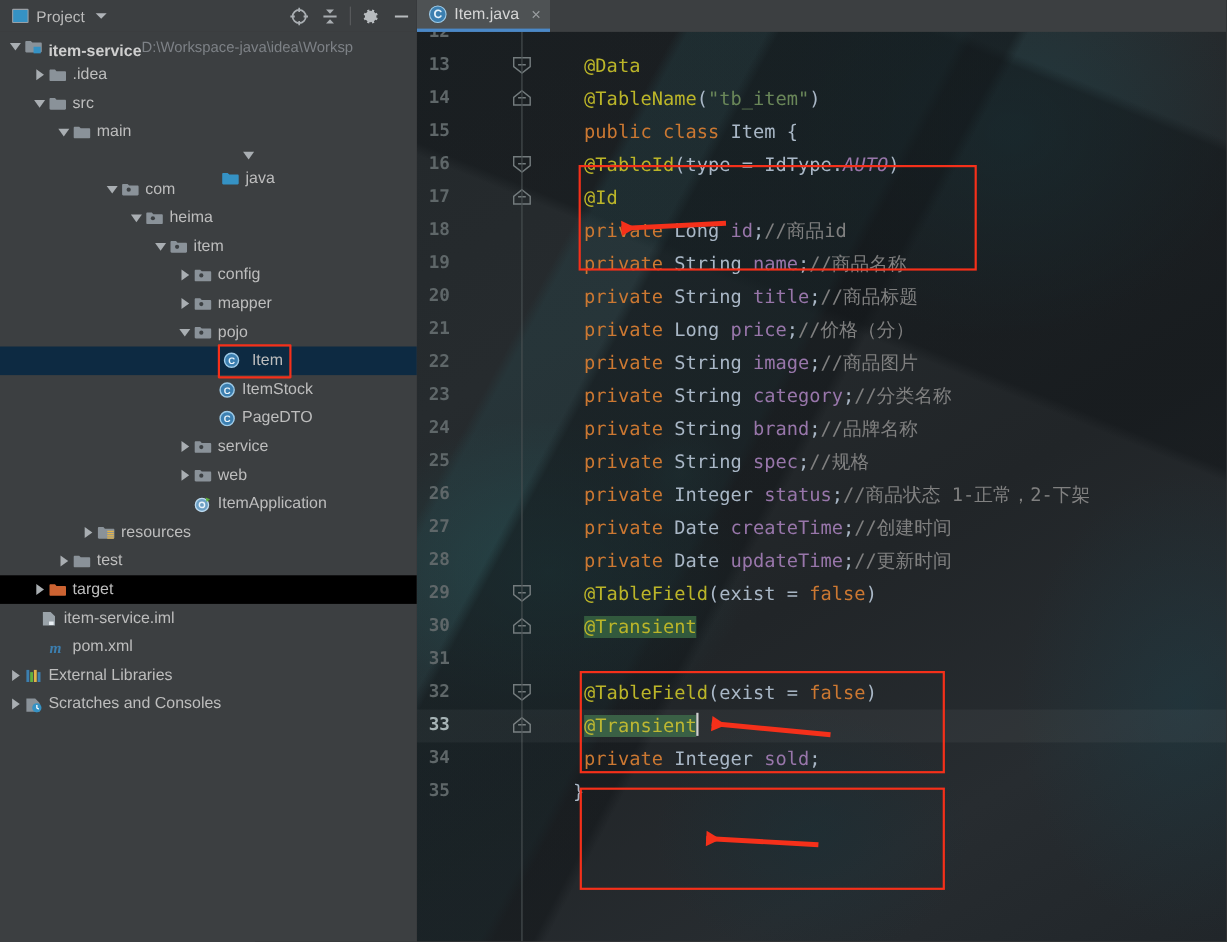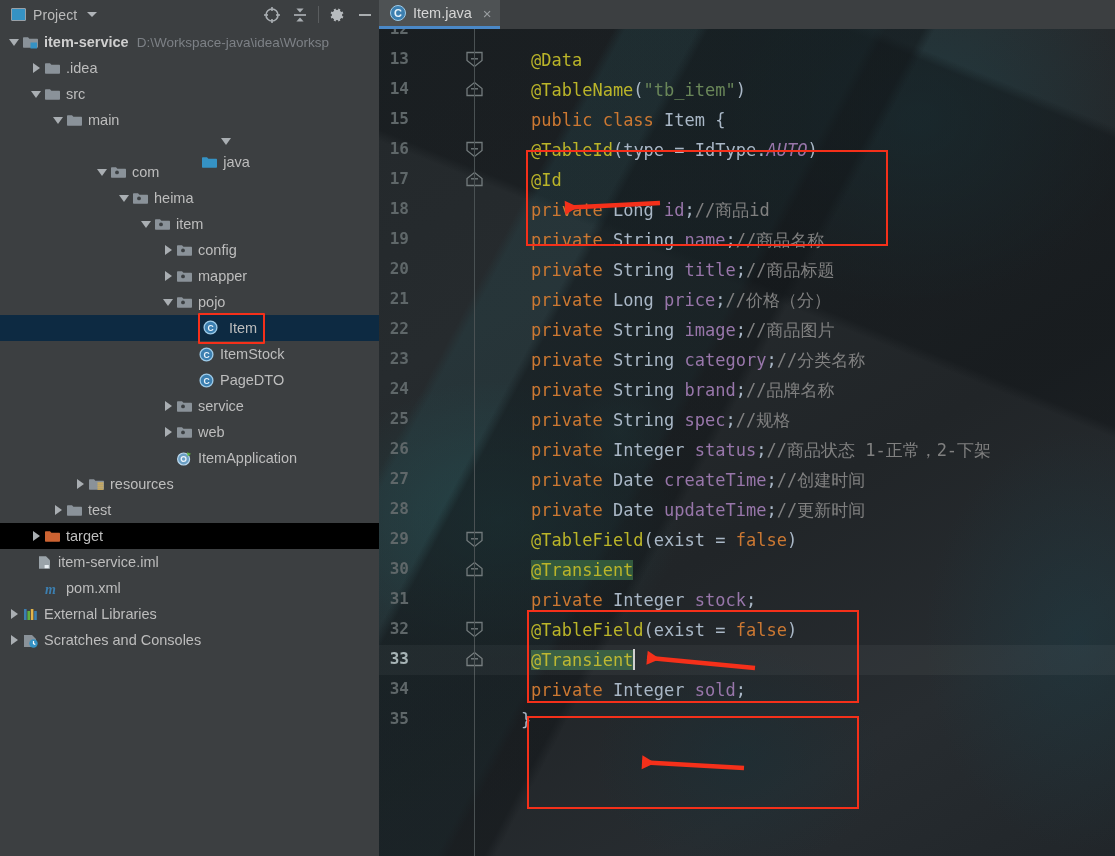--- a/index.html
+++ b/index.html
@@ -51,21 +51,21 @@
     display:block; width: 0; height: 0;
     border-top: 5px solid transparent; border-bottom: 5px solid transparent; border-left: 7px solid #a9aeb2;
   }
   .arrow i.d {
     display:block; width: 0; height: 0;
     border-left: 5px solid transparent; border-right: 5px solid transparent; border-top: 7px solid #a9aeb2;
   }
   .ico { width: 17px; height: 26px; display: flex; align-items: center; justify-content: center; flex: 0 0 17px; margin-right: 5px; }
   .lbl { color: #bdbdbd; }
   .lbl.bold { font-weight: bold; color: #cfcfcf; }
-  .path { color: #7d8186; font-size: 13.5px; margin-left: 8px; }
+  .path { color: #7d8186; font-size: 13.5px; }
   .namebox {
     display: inline-flex; align-items: center; gap: 5px;
     border: 2px solid #f5301a; padding: 0px 6px 1px 2px; border-radius: 1px;
   }
 
   
   #editor {
     position: absolute; left: 379px; top: 0; width: 736px; height: 856px;
     background: #2b2b2b; overflow: hidden;
   }
@@ -182,21 +182,21 @@
           </svg>
         </div>
       </div>
     </div>
 
     <div id="tree">
         <div class="row" style="padding-left: 6px;">
           <span class="arrow">
             <i class="d"></i>
           </span>
-          <span style="display: inline-flex; align-items: center;">
+          <span style="display: inline-flex; align-items: flex-end;">
             <span class="ico">
               <svg width="17" height="15" viewBox="0 0 17 15">
                 <path d="M1 3.2c0-.6.4-1 1-1h4l1.4 1.5H15c.6 0 1 .4 1 1v7c0 .6-.4 1-1 1H2c-.6 0-1-.4-1-1z" fill="#8a9299"></path>
                 <rect x="8.5" y="7.5" width="6.5" height="6" fill="#3592c4"></rect>
               </svg>
             </span>
             <span class="lbl bold">item-service</span>
           </span>
           <span class="path">D:\Workspace-java\idea\Worksp</span>
         </div>
@@ -623,21 +623,20 @@
         <div class="cl" style="top: 256px; left: 36px;"><span class="t-kw">private </span><span class="t-type">Long </span><span class="t-field">price</span><span class="t-plain">;</span><span class="t-cmt">//价格（分）</span></div>
         <div class="cl" style="top: 286px; left: 36px;"><span class="t-kw">private </span><span class="t-type">String </span><span class="t-field">image</span><span class="t-plain">;</span><span class="t-cmt">//商品图片</span></div>
         <div class="cl" style="top: 316px; left: 36px;"><span class="t-kw">private </span><span class="t-type">String </span><span class="t-field">category</span><span class="t-plain">;</span><span class="t-cmt">//分类名称</span></div>
         <div class="cl" style="top: 346px; left: 36px;"><span class="t-kw">private </span><span class="t-type">String </span><span class="t-field">brand</span><span class="t-plain">;</span><span class="t-cmt">//品牌名称</span></div>
         <div class="cl" style="top: 376px; left: 36px;"><span class="t-kw">private </span><span class="t-type">String </span><span class="t-field">spec</span><span class="t-plain">;</span><span class="t-cmt">//规格</span></div>
         <div class="cl" style="top: 406px; left: 36px;"><span class="t-kw">private </span><span class="t-type">Integer </span><span class="t-field">status</span><span class="t-plain">;</span><span class="t-cmt">//商品状态 1-正常，2-下架</span></div>
         <div class="cl" style="top: 436px; left: 36px;"><span class="t-kw">private </span><span class="t-type">Date </span><span class="t-field">createTime</span><span class="t-plain">;</span><span class="t-cmt">//创建时间</span></div>
         <div class="cl" style="top: 466px; left: 36px;"><span class="t-kw">private </span><span class="t-type">Date </span><span class="t-field">updateTime</span><span class="t-plain">;</span><span class="t-cmt">//更新时间</span></div>
         <div class="cl" style="top: 496px; left: 36px;"><span class="t-ann">@TableField</span><span class="t-plain">(</span><span class="t-param">exist</span><span class="t-plain"> = </span><span class="t-kw">false</span><span class="t-plain">)</span></div>
         <div class="cl" style="top: 526px; left: 36px;"><span class="t-ann hl-green">@Transient</span></div>
-        <div class="cl" style="top: 556px; left: 36px;"><span class="t-kw">private </span><span class="t-type">Integer </span><span class="t-field">stock</span><span class="t-plain">;</span></div>
         <div class="cl" style="top: 586px; left: 36px;"><span class="t-ann">@TableField</span><span class="t-plain">(</span><span class="t-param">exist</span><span class="t-plain"> = </span><span class="t-kw">false</span><span class="t-plain">)</span></div>
         <div class="curline" style="top: 616px; left: -116px;"></div>
         <div class="cl" style="top: 616px; left: 36px;"><span class="t-ann hl-green">@Transient</span><span class="caret"></span></div>
         <div class="cl" style="top: 646px; left: 36px;"><span class="t-kw">private </span><span class="t-type">Integer </span><span class="t-field">sold</span><span class="t-plain">;</span></div>
         <div class="cl" style="top: 676px; left: 26px;"><span class="t-plain">}</span></div>
       </div>
     <div id="overlays">
         <div class="annbox" style="left: 147px; top: 150px; width: 362px; height: 96px;"></div>
         <svg class="arrowsvg" width="110" height="32" style="left: 185px; top: 189px;">
           <line x1="96" y1="14" x2="1.0154394353763436" y2="18.633393198274327" stroke="#f5301a" stroke-width="4.5" stroke-linecap="butt"></line>

